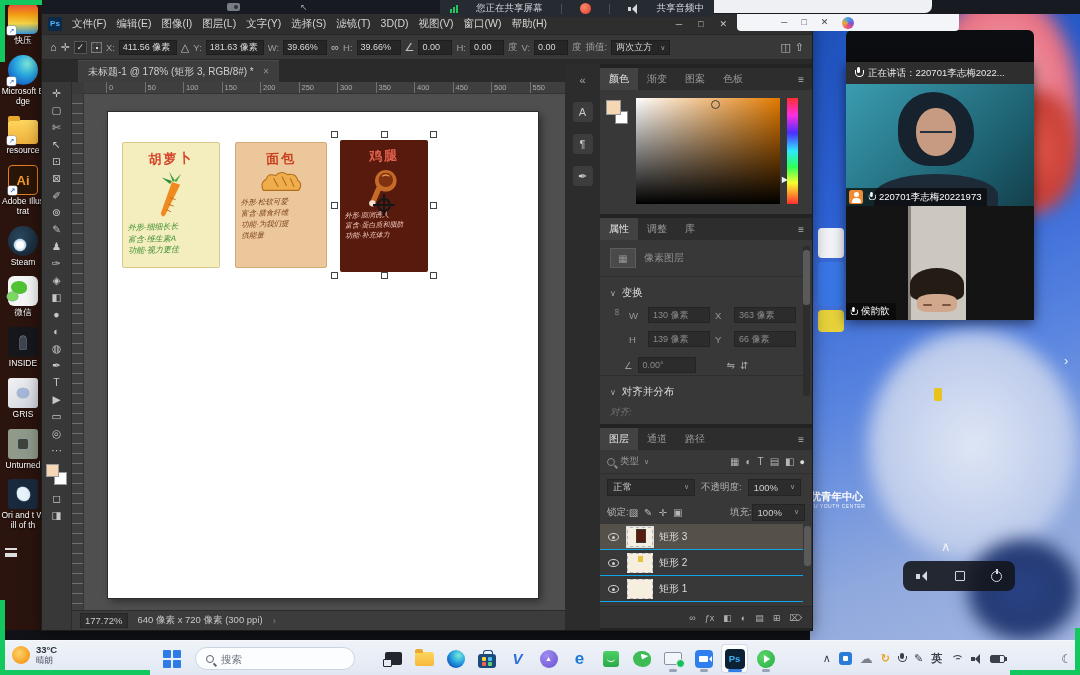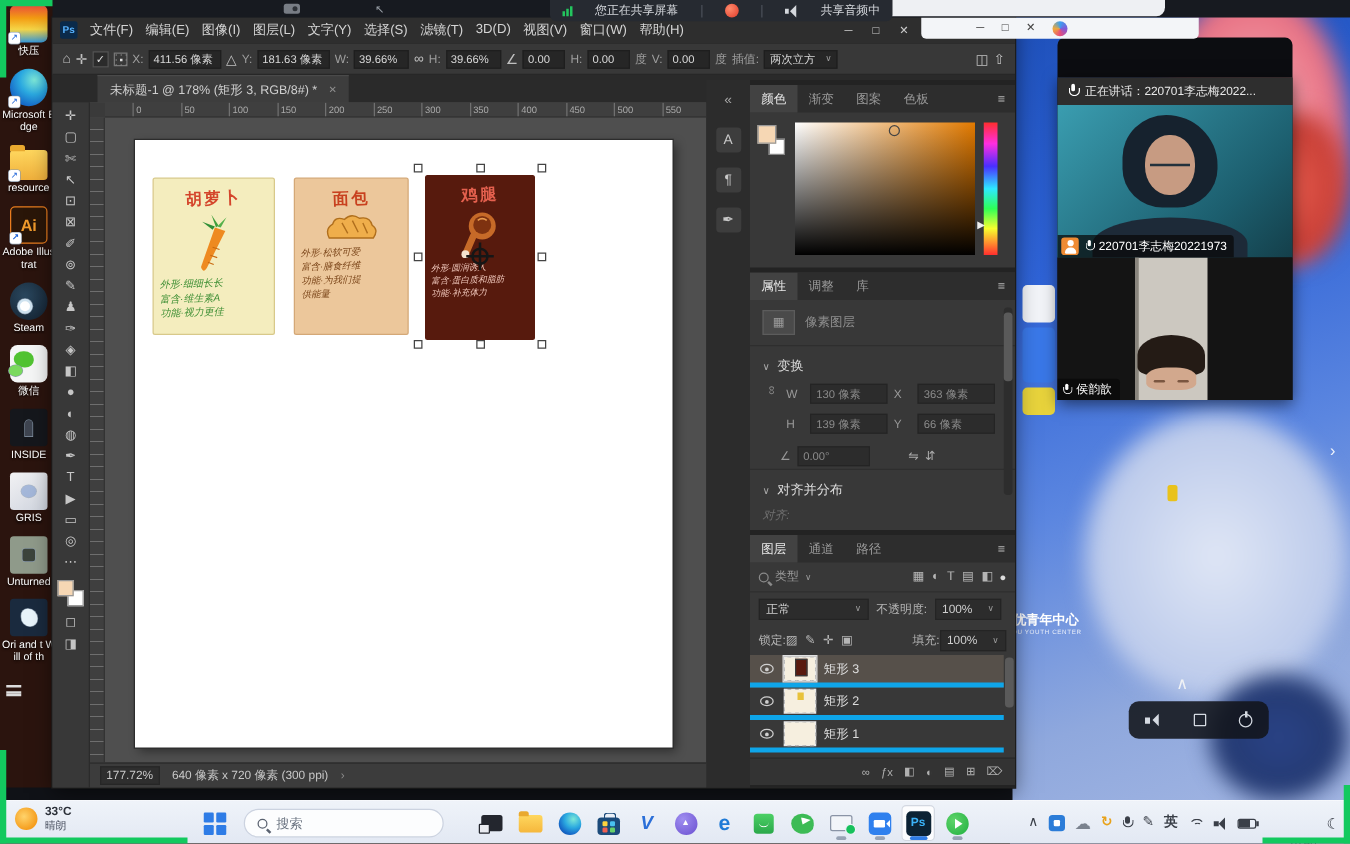--- a/index.html
+++ b/index.html
@@ -186,21 +186,21 @@
   .lspace{flex:1;}
   .fics{display:flex;gap:6px;align-items:center;}
   .fic{color:#b5b5b5;font-size:10px;}
   .ftoggle{color:#ddd;font-size:9px;}
   .lblend{height:26px;display:flex;align-items:center;gap:6px;padding:0 7px;font-size:9.5px;color:#b5b5b5;}
   .llock{height:24px;display:flex;align-items:center;gap:0;padding:0 7px;font-size:9.5px;color:#b5b5b5;}
   .lselect{background:#2c2c2c;border:1px solid #242424;height:17px;display:flex;align-items:center;gap:12px;
       padding:0 5px;color:#cfcfcf;font-size:9.5px;}
   .lselect.wide{width:88px;justify-content:space-between;}
   .llabel{white-space:nowrap;}
-  .lrow{height:26px;display:flex;align-items:center;gap:6px;padding:0 5px;border-bottom:4px solid #0ea5e9;margin-right:9px;}
+  .lrow{height:26px;display:flex;align-items:center;gap:6px;padding:0 5px;border-bottom:1px solid #0ea5e9;margin-right:9px;}
   .lrow.sel{background:#56504a;}
   .leye{width:16px;display:flex;justify-content:center;}
   .eye{display:block;width:11px;height:8px;border:1px solid #cfcfcf;border-radius:50%;position:relative;}
   .eye::after{content:'';position:absolute;left:3px;top:2px;width:3px;height:3px;background:#cfcfcf;border-radius:50%;}
   .lthumb{width:26px;height:20px;position:relative;background-color:#e8e8e8;
       background-image:linear-gradient(45deg,#b8b8b8 25%,transparent 25%,transparent 75%,#b8b8b8 75%),
       linear-gradient(45deg,#b8b8b8 25%,transparent 25%,transparent 75%,#b8b8b8 75%);
       background-size:6px 6px;background-position:0 0,3px 3px;}
   .lthumb::before{content:'';position:absolute;inset:1px;background:#f6efdf;}
   .lt3{outline:1px solid #e0e0e0;}

